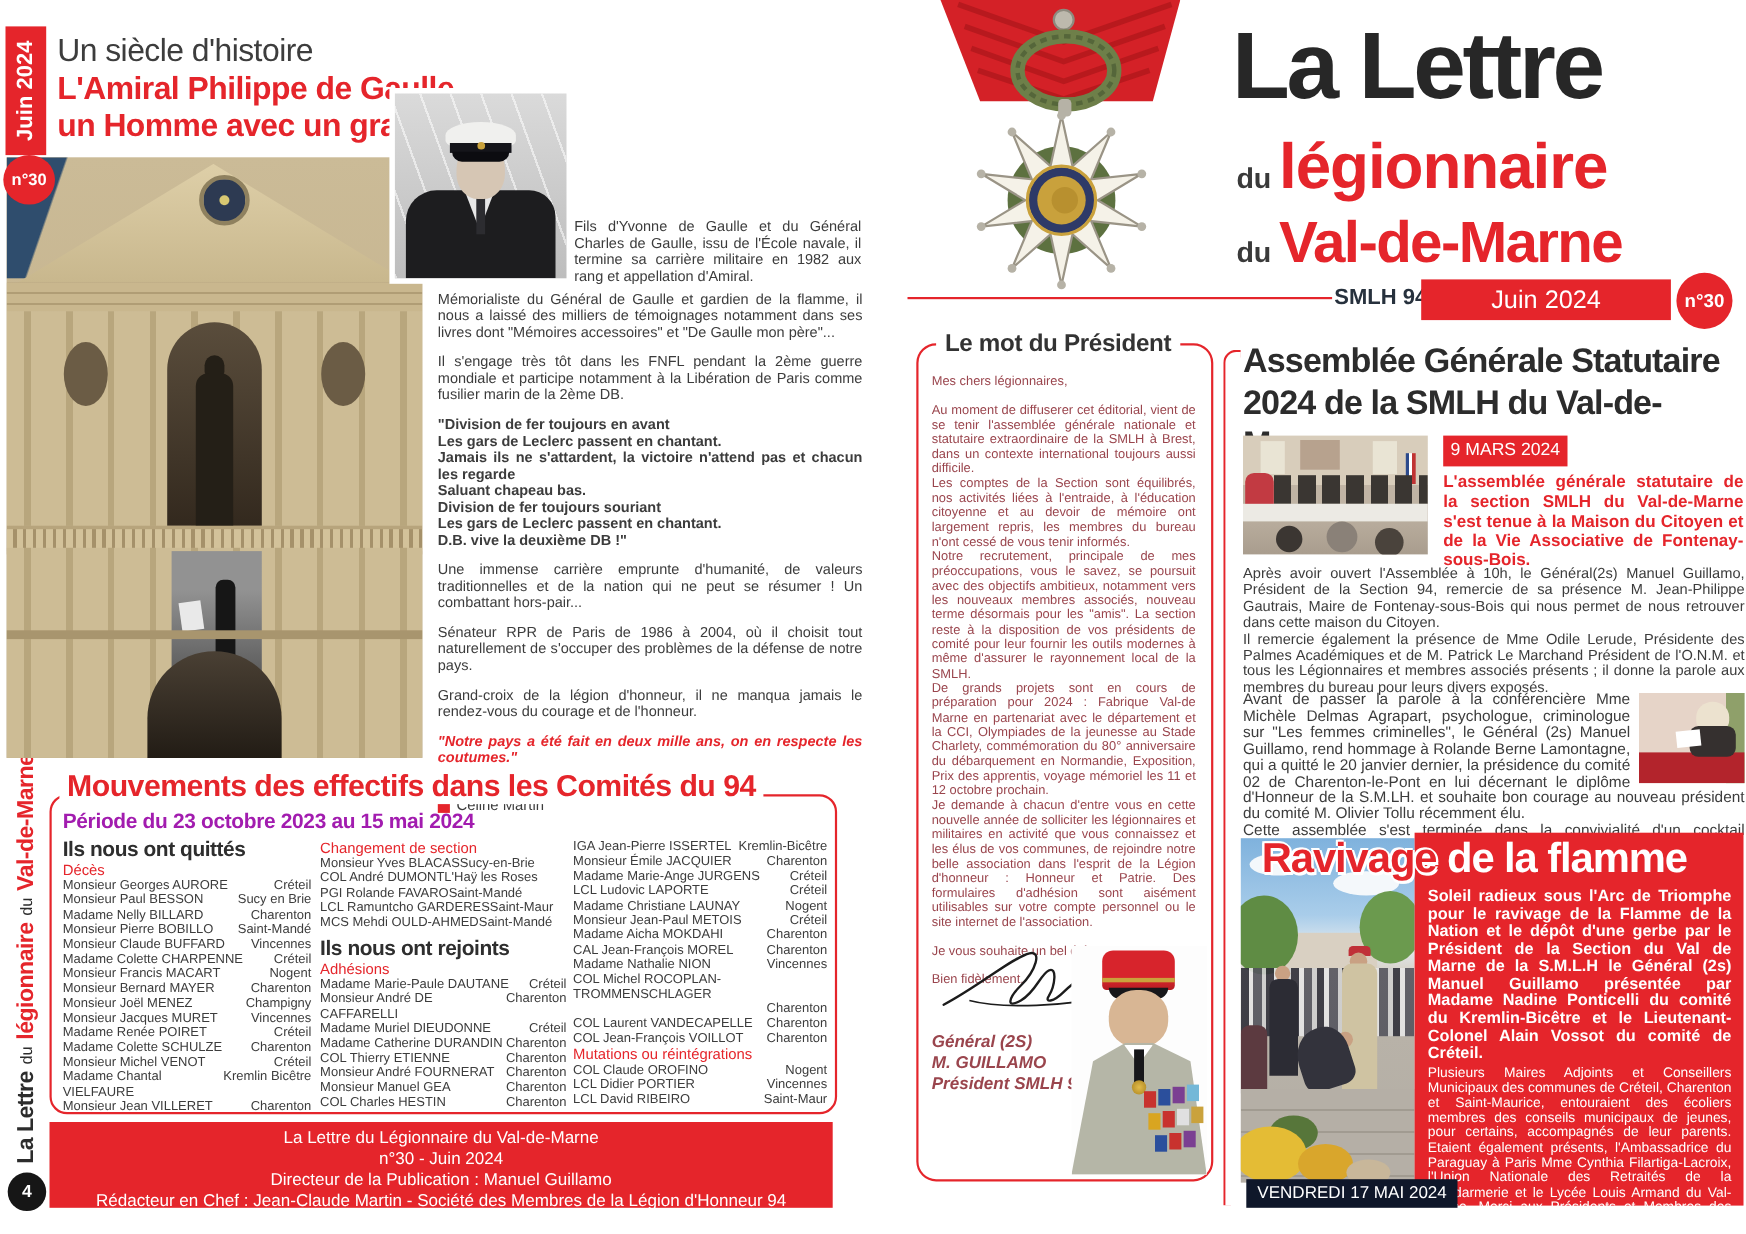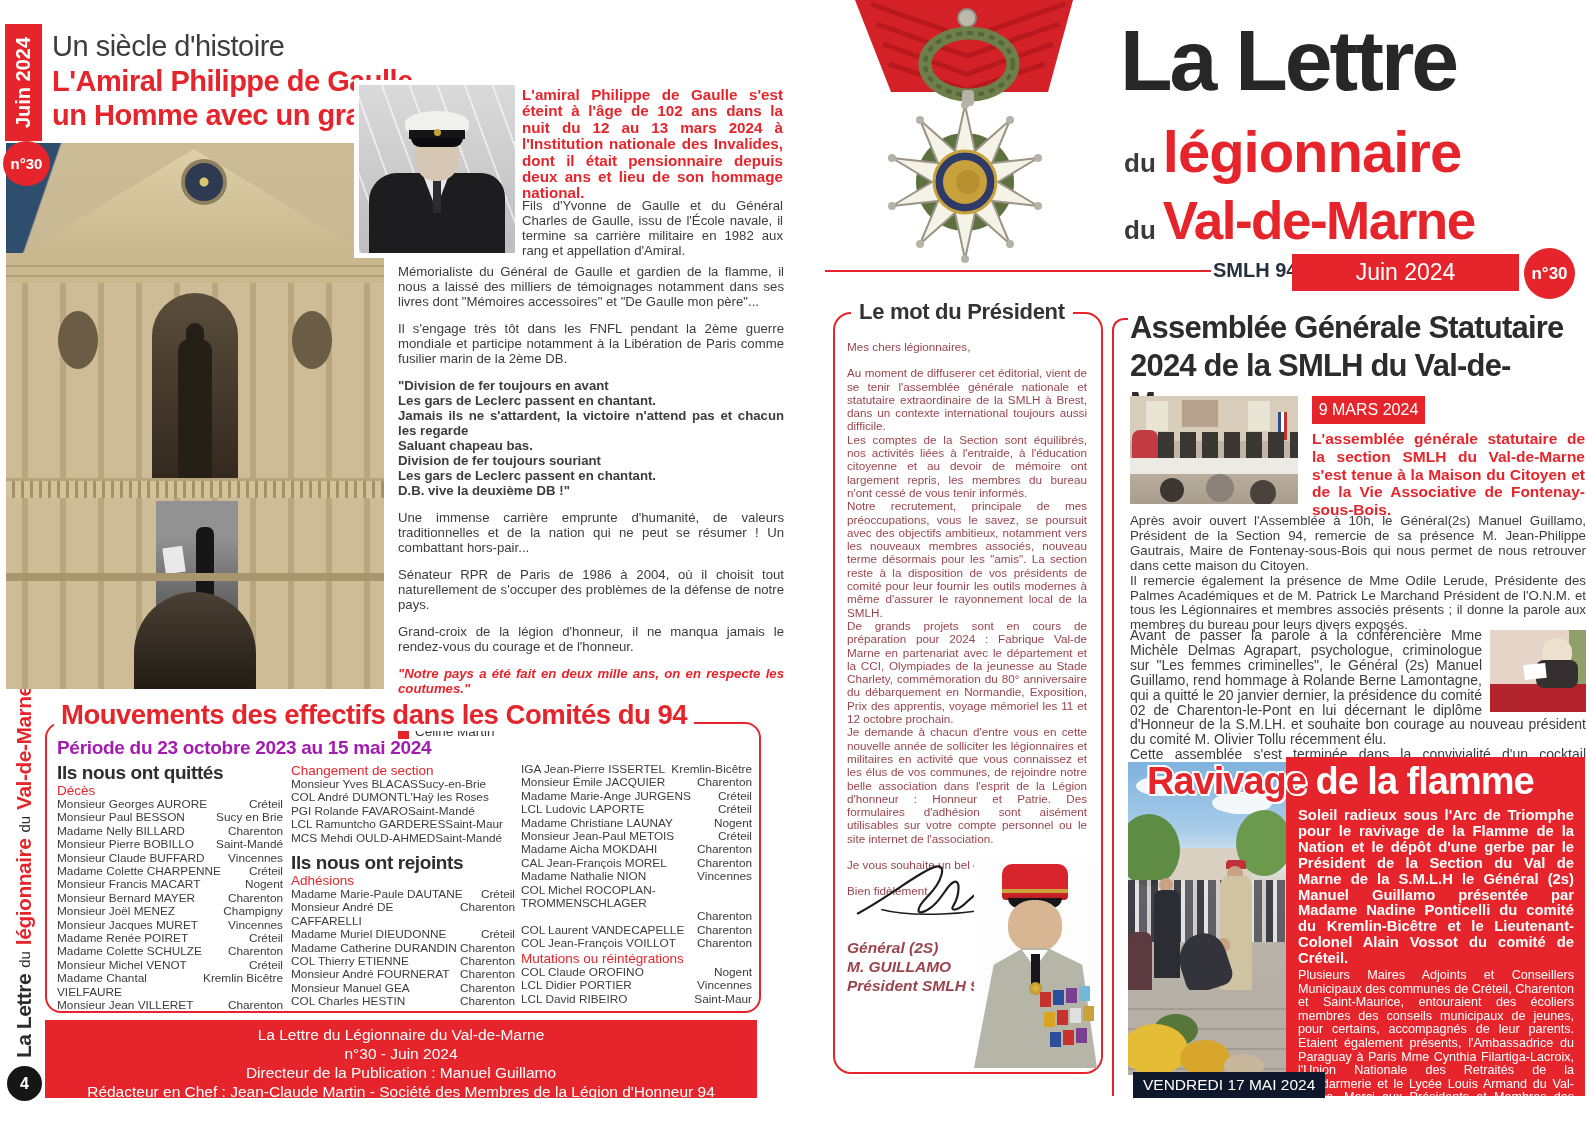--- a/index.html
+++ b/index.html
@@ -245,21 +245,20 @@
     <div class="po-coat"></div>
     <div class="po-shirt"></div>
     <div class="po-tie"></div>
     <div class="po-face"></div>
     <div class="po-cap-top"></div>
     <div class="po-cap-band"></div>
     <div class="po-visor"></div>
     <div class="po-badge"></div>
   </div>
 
-  <div class="abs g-lead">L'amiral Philippe de Gaulle s'est éteint à l'âge de 102 ans dans la nuit du 12 au 13 mars 2024 à l'Institution nationale des Invalides, dont il était pensionnaire depuis deux ans et lieu de son hommage national.</div>
   <div class="abs g-fils">Fils d'Yvonne de Gaulle et du Général Charles de Gaulle, issu de l'École navale, il termine sa carrière militaire en 1982 aux rang et appellation d'Amiral.</div>
   <div class="abs g-main">
     <p>Mémorialiste du Général de Gaulle et gardien de la flamme, il nous a laissé des milliers de témoignages notamment dans ses livres dont "Mémoires accessoires" et "De Gaulle mon père"...</p>
     <p>Il s'engage très tôt dans les FNFL pendant la 2ème guerre mondiale et participe notamment à la Libération de Paris comme fusilier marin de la 2ème DB.</p>
     <div class="poem">
 
     <div class="poem-line">"Division de fer toujours en avant</div>
         <div class="poem-line">Les gars de Leclerc passent en chantant.</div>
         <div class="poem-line">Jamais ils ne s'attardent, la victoire n'attend pas et chacun les regarde</div>
         <div class="poem-line">Saluant chapeau bas.</div>

